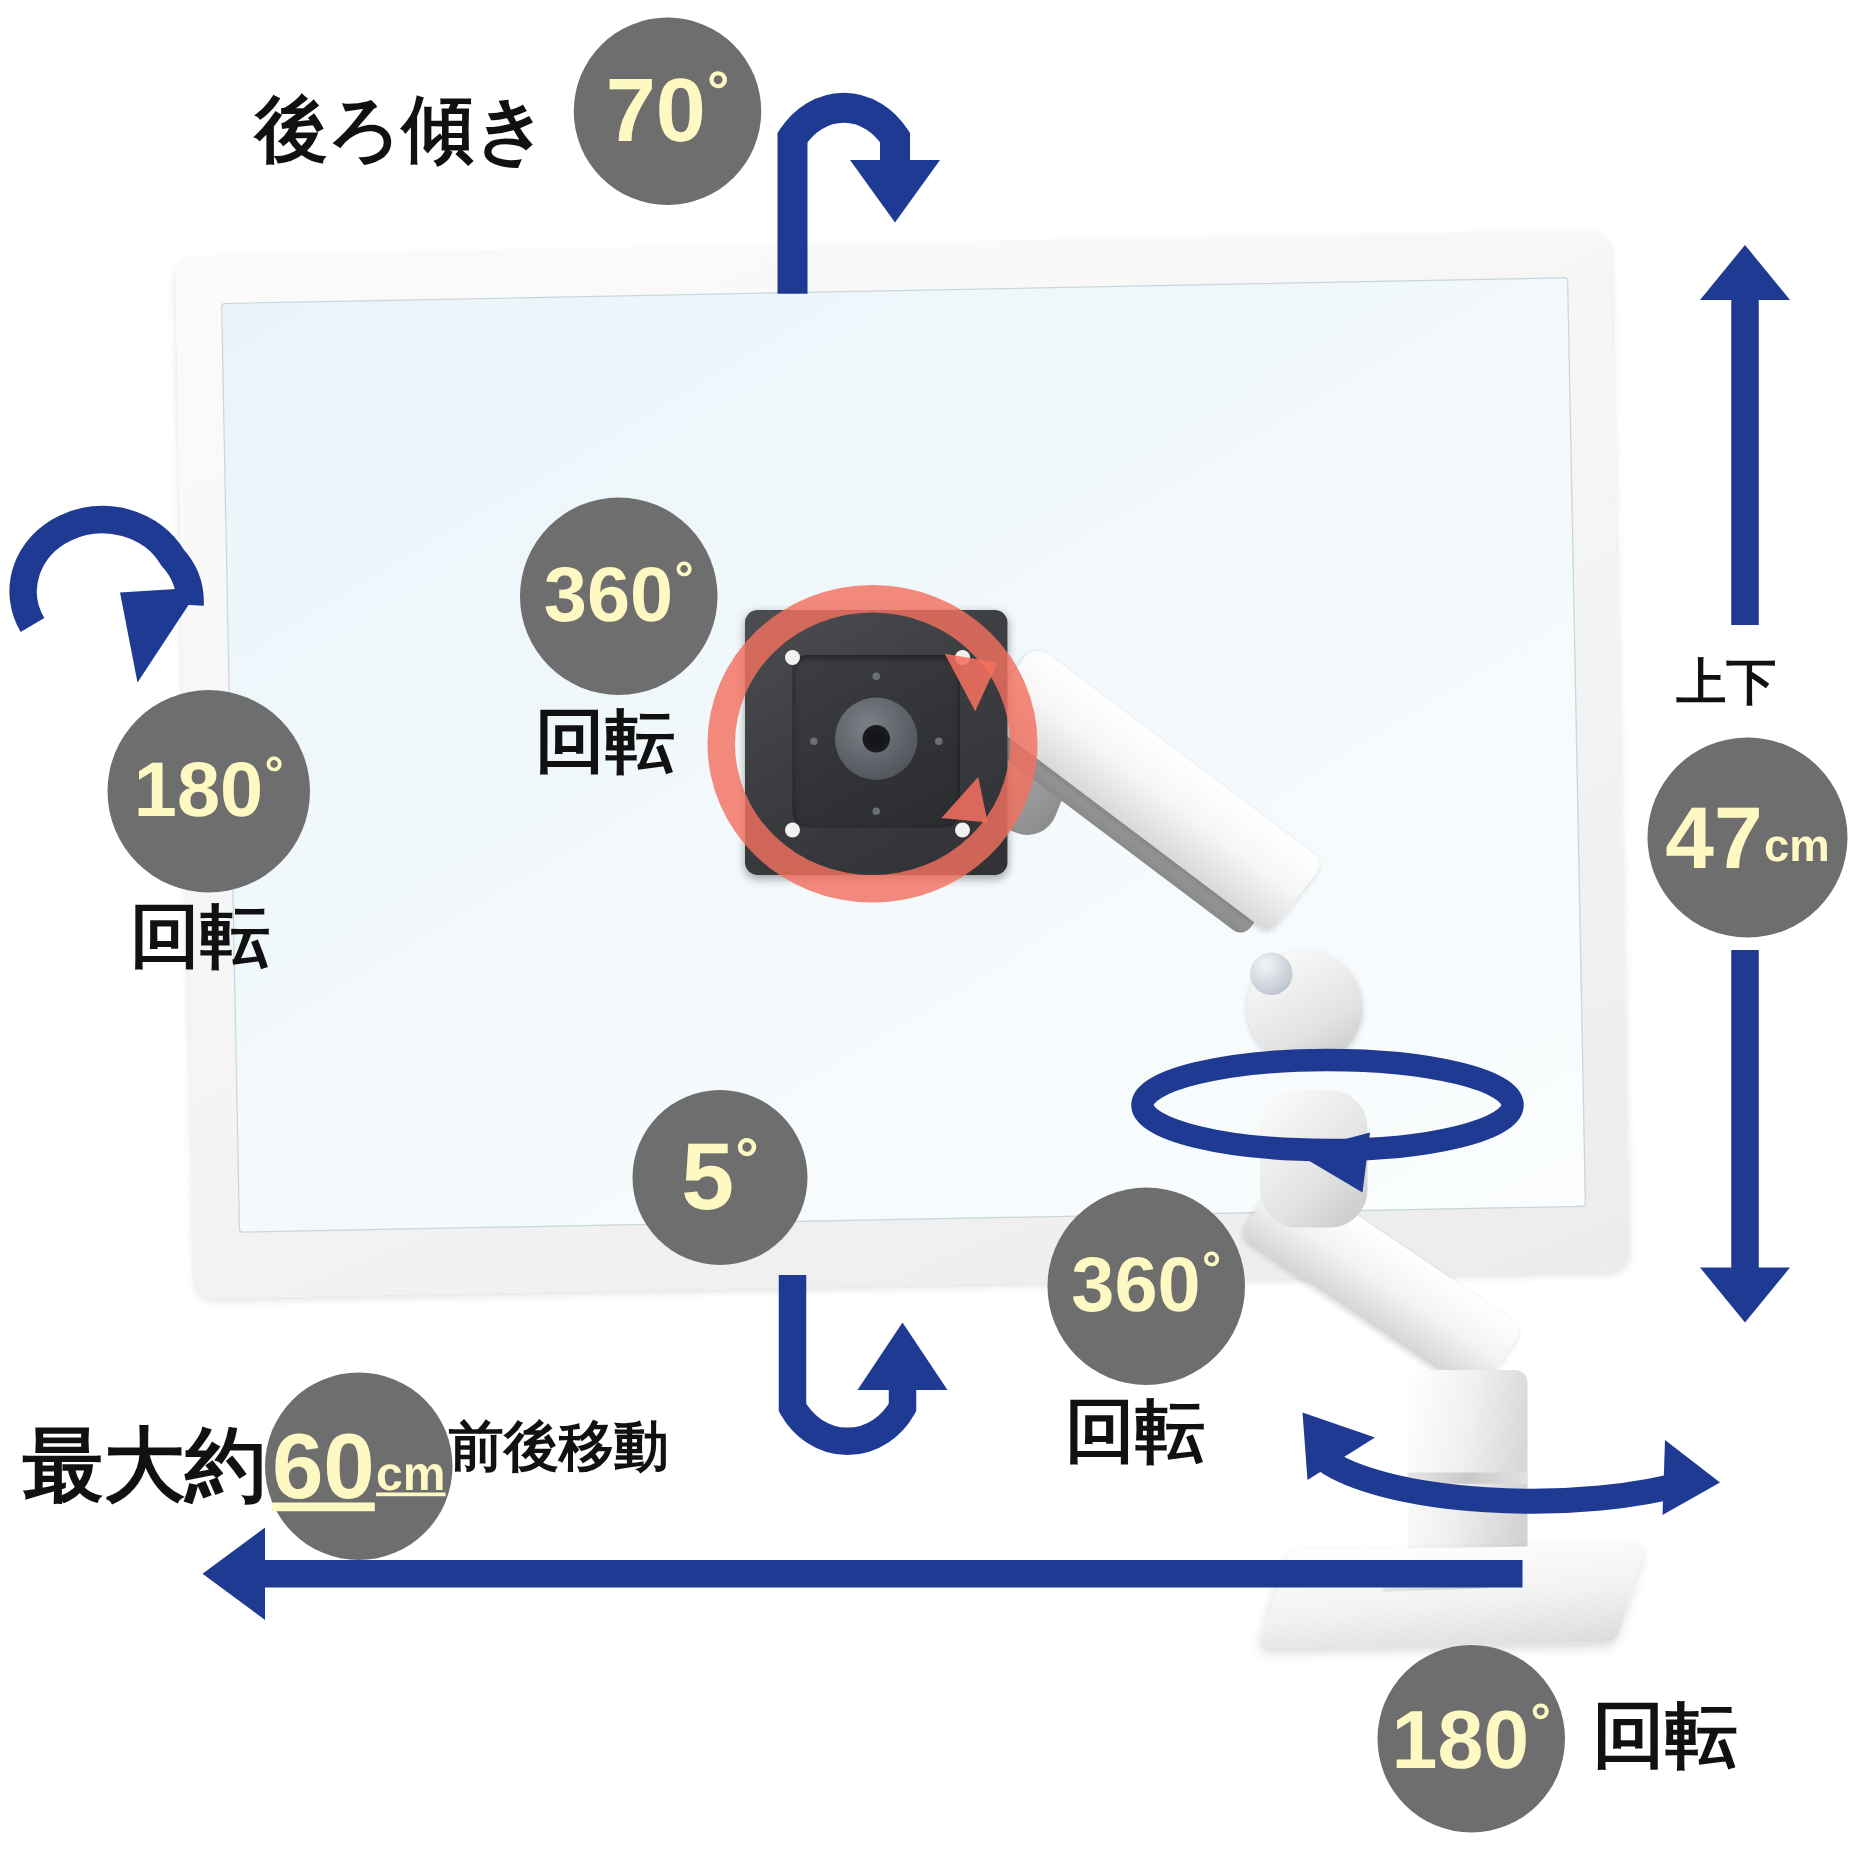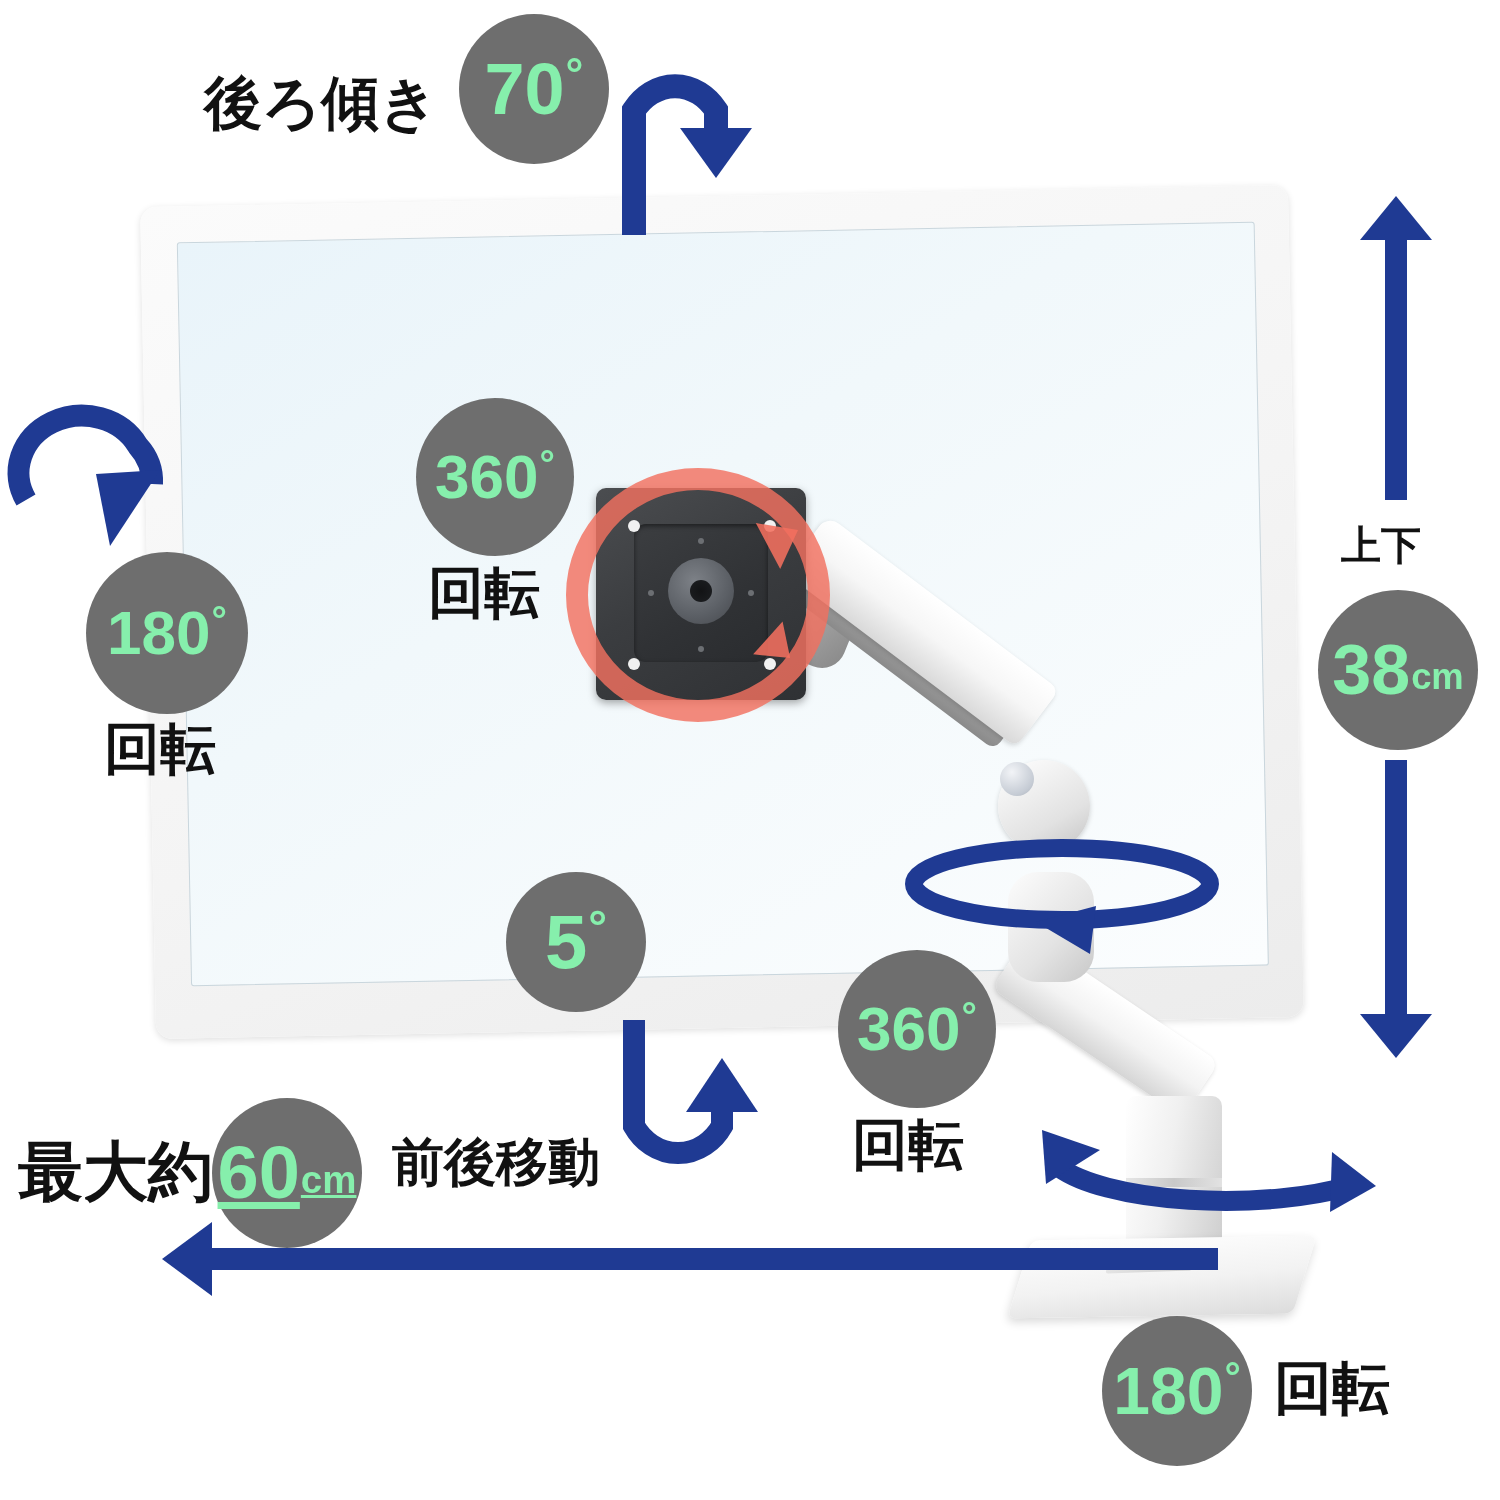--- a/index.html
+++ b/index.html
@@ -251,21 +251,21 @@
   .arrows {
     position: absolute;
     inset: 0;
     pointer-events: none;
   }
 
   
   .badge {
     position: absolute;
     background: #6e6e6e;
-    color: #86efac;
+    color: #fef9c3;
     border-radius: 50%;
     display: flex;
     align-items: center;
     justify-content: center;
     font-weight: bold;
     line-height: 1;
     white-space: nowrap;
   }
   .badge .unit {
     font-size: 0.52em;
@@ -302,21 +302,21 @@
   #badge-updown         { left: 1318px; top: 590px;  width: 160px; height: 160px; font-size: 70px; }
 
   #label-front-tilt     { left: 285px;  top: 890px;  font-size: 58px; }
   #badge-front-tilt     { left: 506px;  top: 872px;  width: 140px; height: 140px; font-size: 76px; }
 
   #badge-arm-rotate     { left: 838px;  top: 950px;  width: 158px; height: 158px; font-size: 62px; }
   #label-arm-rotate     { left: 852px;  top: 1108px; font-size: 56px; }
 
   #label-depth-prefix   { left: 18px;   top: 1128px; font-size: 65px; }
   #badge-depth          { left: 212px;  top: 1098px; width: 150px; height: 150px; font-size: 74px; text-decoration: underline; }
-  #label-depth-suffix   { left: 392px;  top: 1128px; font-size: 52px; }
+  #label-depth-suffix   { left: 359px;  top: 1128px; font-size: 44px; }
 
   #badge-base-rotate    { left: 1102px; top: 1316px; width: 150px; height: 150px; font-size: 66px; }
   #label-base-rotate    { left: 1274px; top: 1350px; font-size: 58px; }
 </style>
 </head>
 <body>
 
 <div id="stage">
 
   <div class="monitor">
@@ -396,21 +396,21 @@
   <div class="jp" id="label-screen-rotate">回転</div>
 
   <div class="badge" id="badge-left-rotate">
     <span>180</span>
       <span class="deg">°</span>
   </div>
   <div class="jp" id="label-left-rotate">回転</div>
 
   <div class="jp" id="label-updown">上下</div>
   <div class="badge" id="badge-updown">
-    <span>38</span>
+    <span>47</span>
       <span class="unit">cm</span>
   </div>
 
   <div class="badge" id="badge-front-tilt">
     <span>5</span>
       <span class="deg">°</span>
   </div>
 
   <div class="badge" id="badge-arm-rotate">
     <span>360</span>

